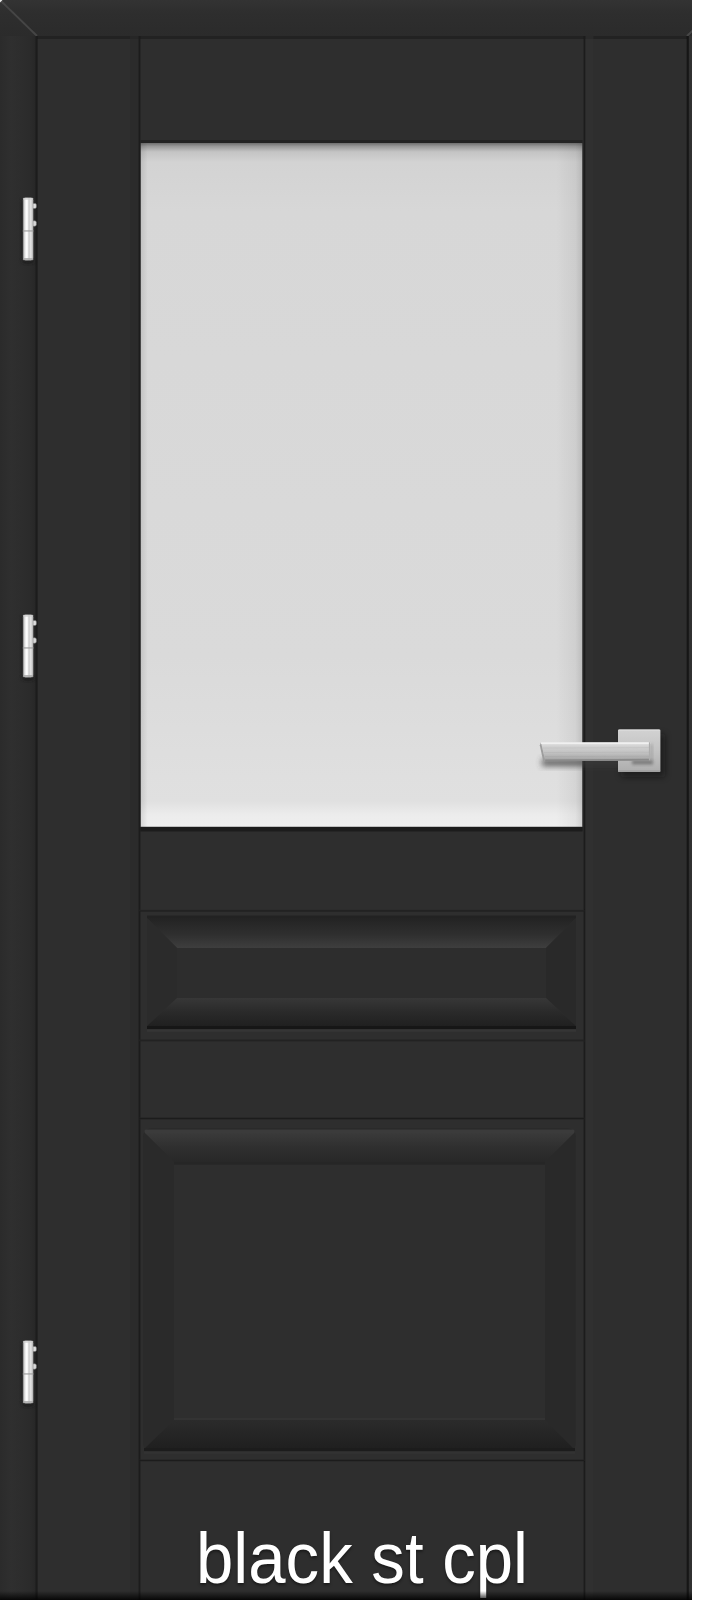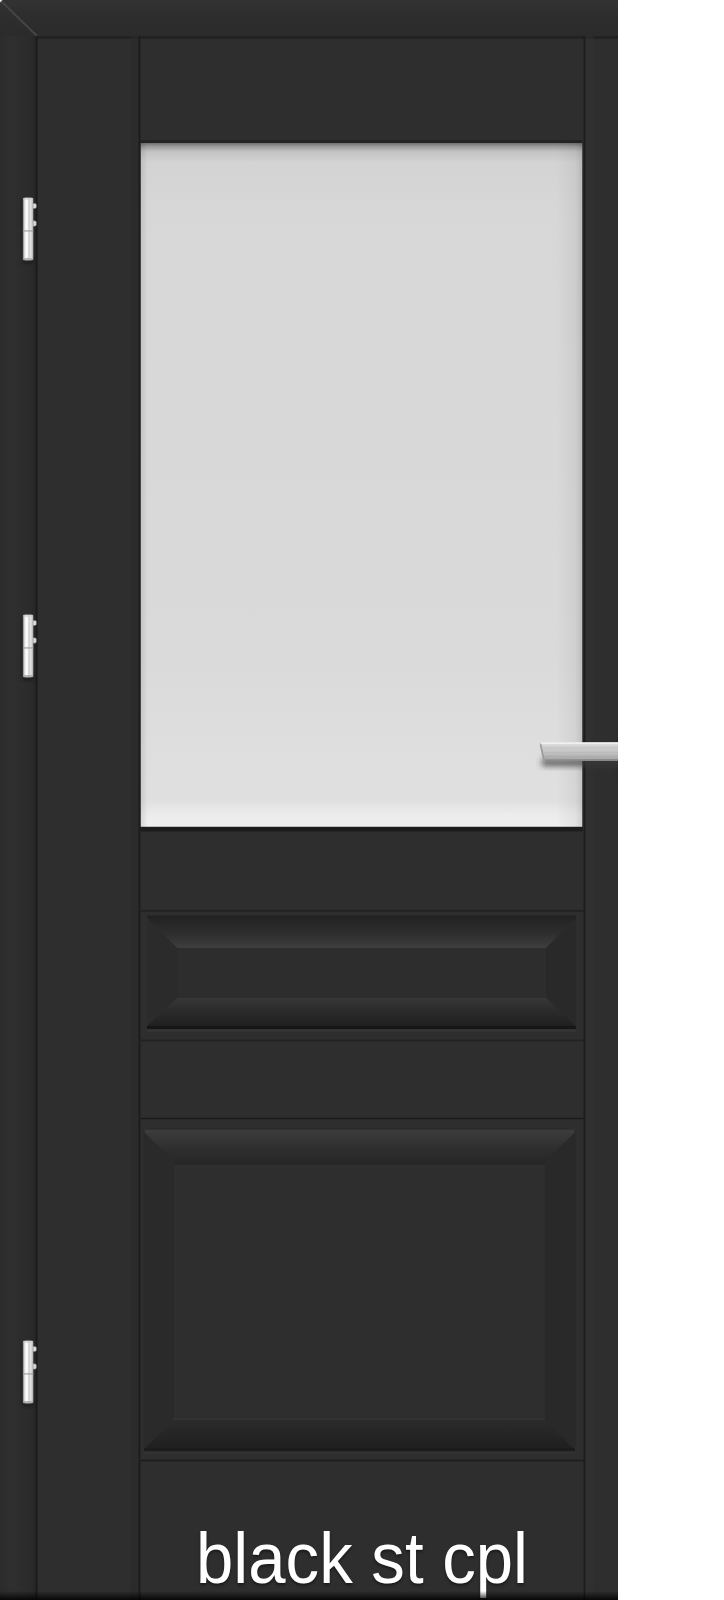--- a/index.html
+++ b/index.html
@@ -1,16 +1,16 @@
 <!DOCTYPE html>
 <html><head>
 <meta charset="utf-8">
 <style>
   html,body{margin:0;padding:0;background:#fff;}
-  #stage{position:relative;width:618px;height:1600px;overflow:hidden;background:#3b82f6;
+  #stage{position:relative;width:692px;height:1600px;overflow:hidden;background:#3b82f6;
          font-family:"Liberation Sans", sans-serif;}
   svg{display:block;}
 </style>
 </head>
 <body>
 <div id="stage">
 <svg width="724" height="1600" viewBox="0 0 724 1600">
 <defs>
   <linearGradient id="gTopBand" x1="0" y1="0" x2="0" y2="1">
     <stop offset="0" stop-color="#333333"></stop>

